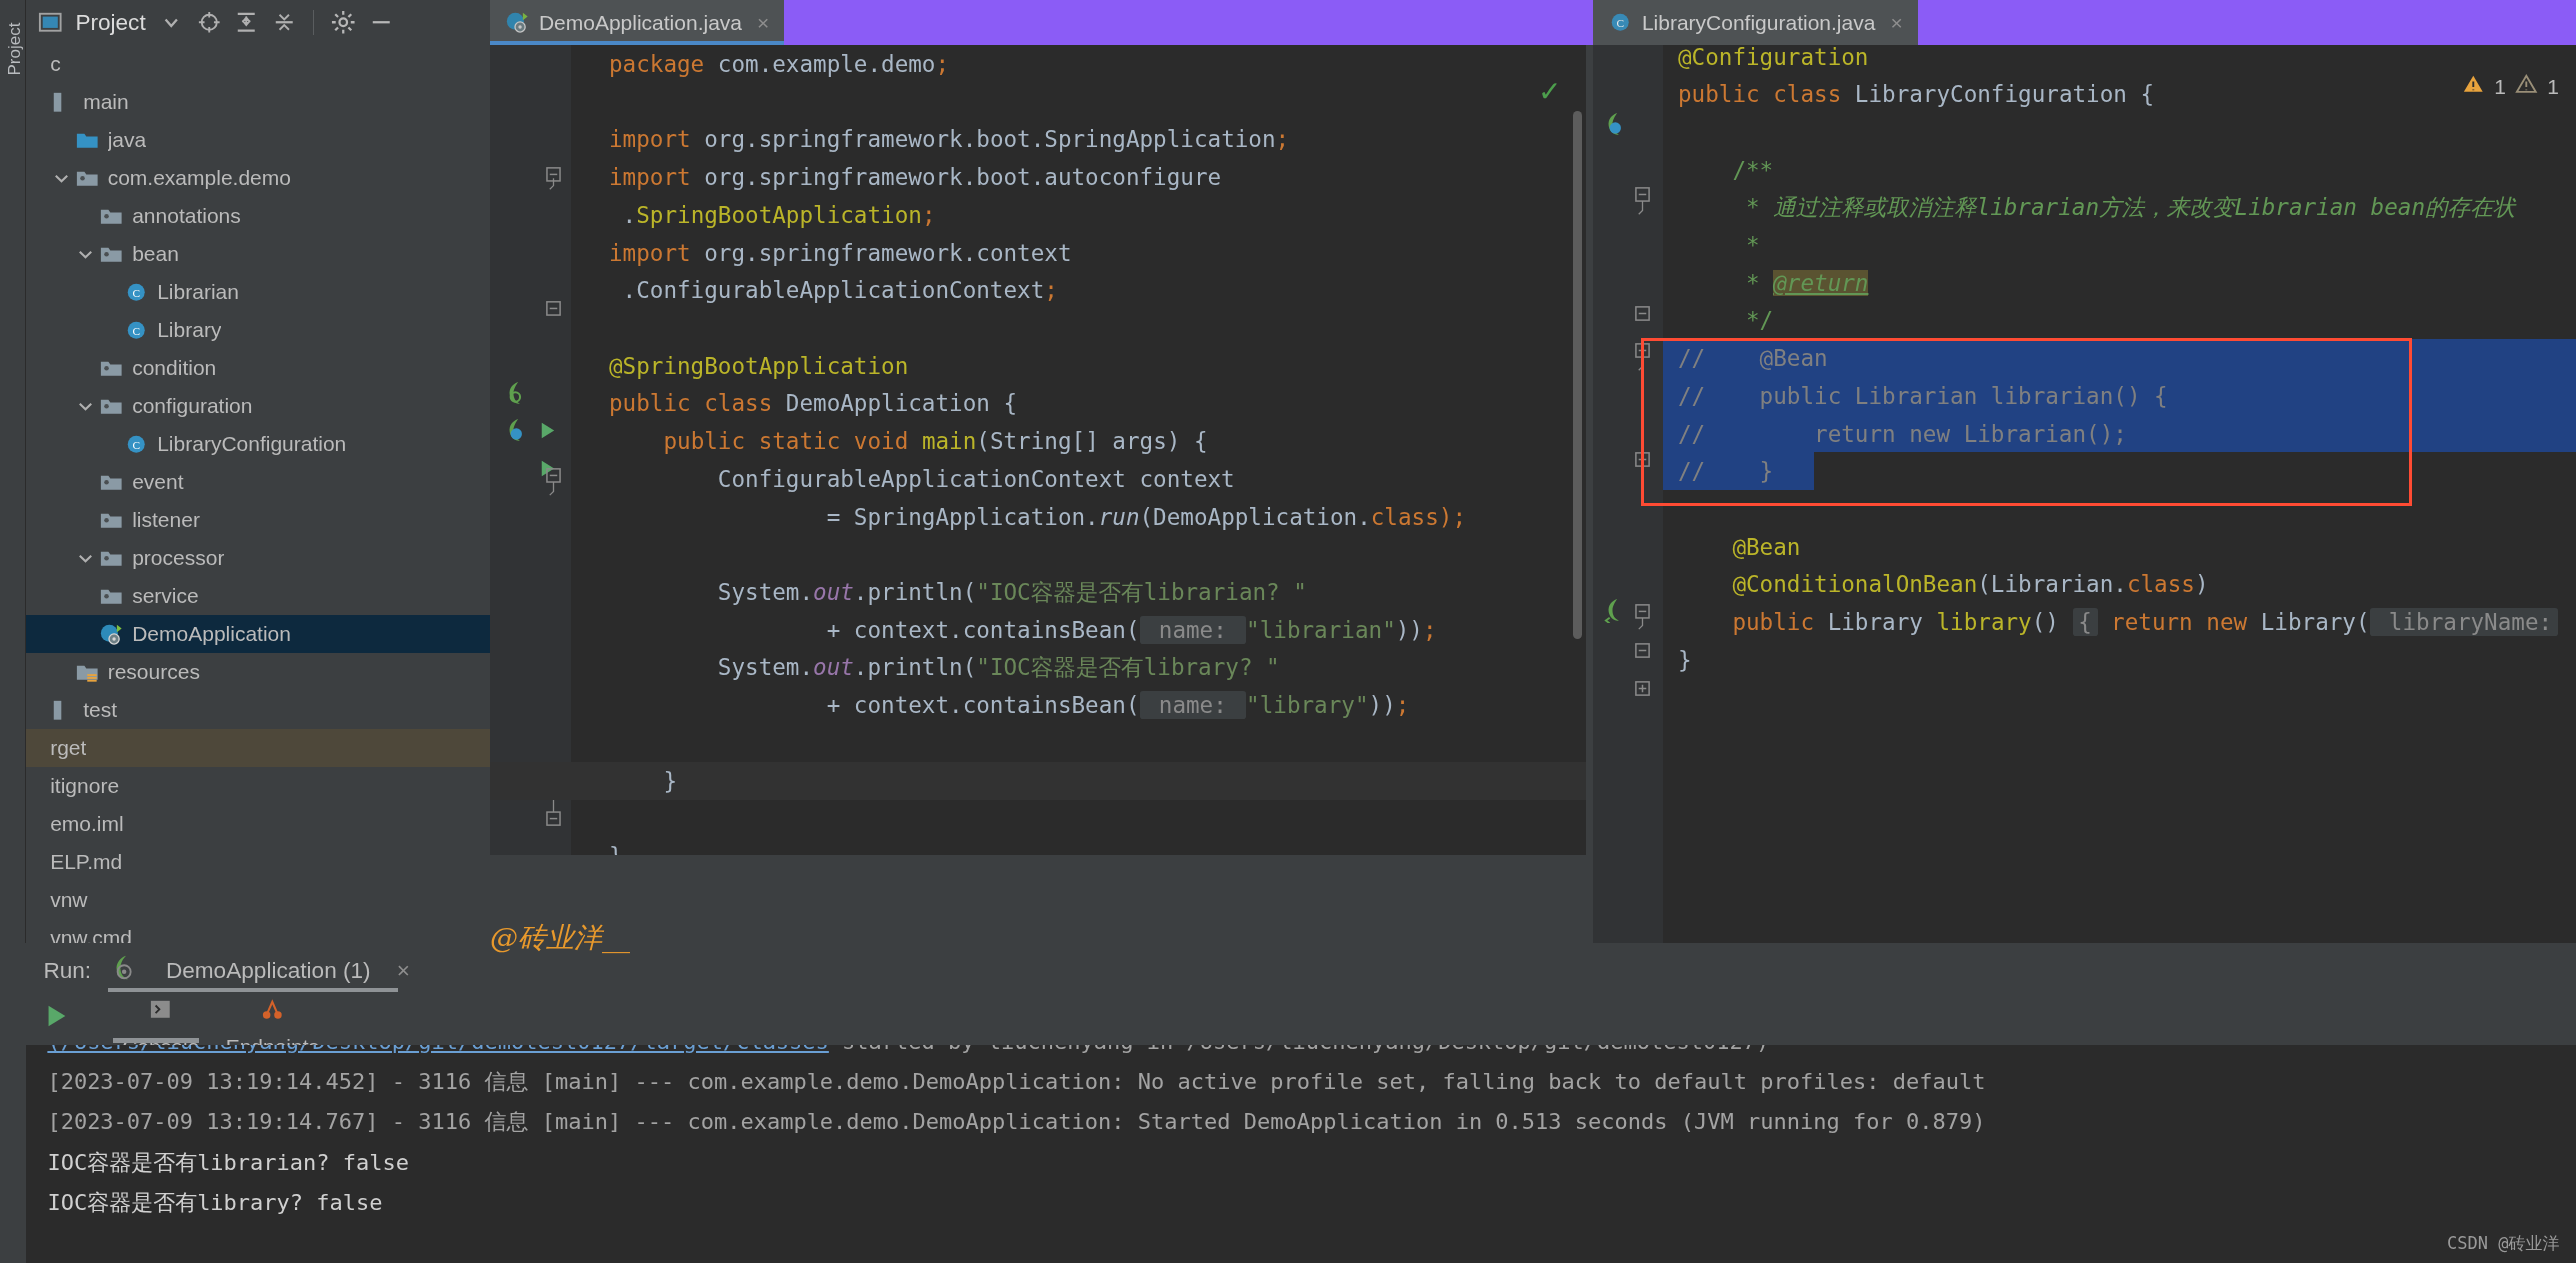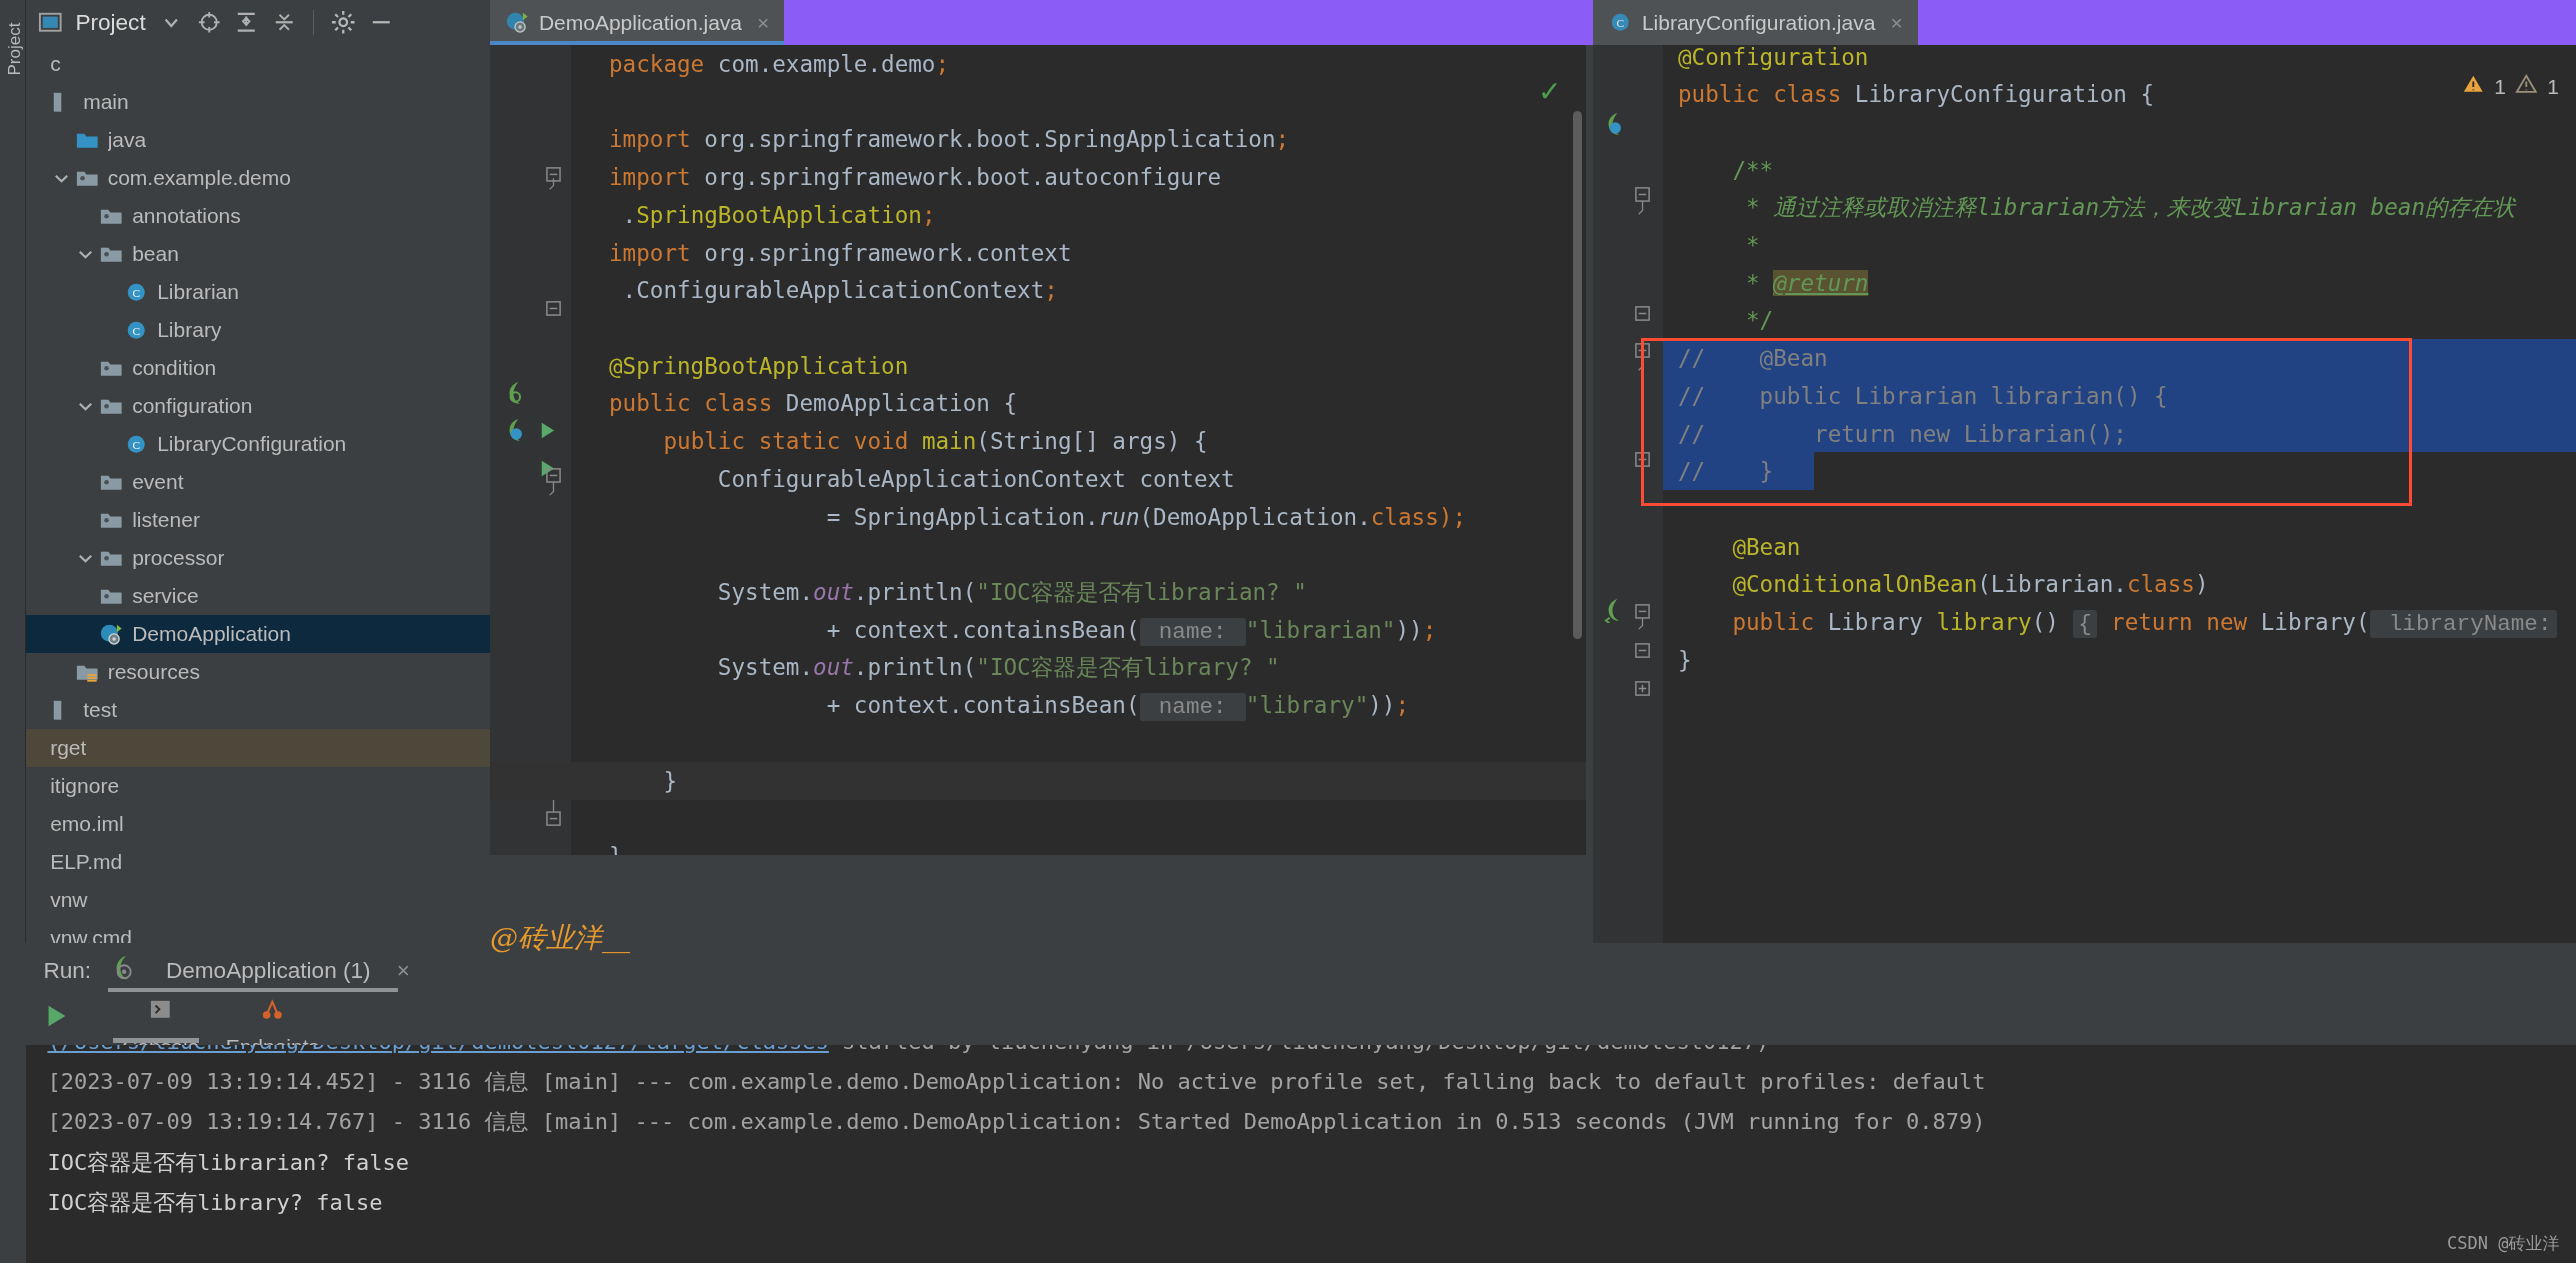--- a/index.html
+++ b/index.html
@@ -51,21 +51,21 @@
   .codearea { position:absolute; left:81px; top:0; right:0; bottom:0; }
   .ed-right .codearea { left:70px; }
   .cline { position:absolute; left:0; white-space:pre; font-size:22.6px;
      font-family:"DejaVu Sans Mono", monospace; line-height:38px; height:38px; }
   .curline { position:absolute; left:-81px; right:0; height:38px; background:#323232; }
 
   
   .kw { color:#cc7832; } .str{ color:#6a8759; } .cm{ color:#629755; }
   .ann{ color:#bbb529; } .fld{ color:#9876aa; } .id { color:#a9b7c6; } .cmt{ color:#808080; }
   .italic { font-style:italic; }
-  .hint { background:#3b3f41; color:#8a8a8a; padding:0.9px 5.7px; border-radius:2.8px;font-family:Liberation Mono, monospace; }
+  .hint { background:#3b3f41; color:#8a8a8a; padding:0.9px 5.7px; border-radius:2.8px; }
   .mark { background:#5a5331; }
   .under { text-decoration:underline; }
   .selblue { background:#214283; }
 
   .check { position:absolute; right:24.5px; top:30px; color:#4c9e4c; font-size:28px; }
   .warnbox { position:absolute; right:17px; top:28px; display:flex; gap:9.4px;
       align-items:center; color:#bbbbbb; font-size:21px; }
   .scrollbar { position:absolute; right:1.9px; top:57px; width:9.4px; height:528px;
       background:#5c5c5c; border-radius:4.7px; }
 

